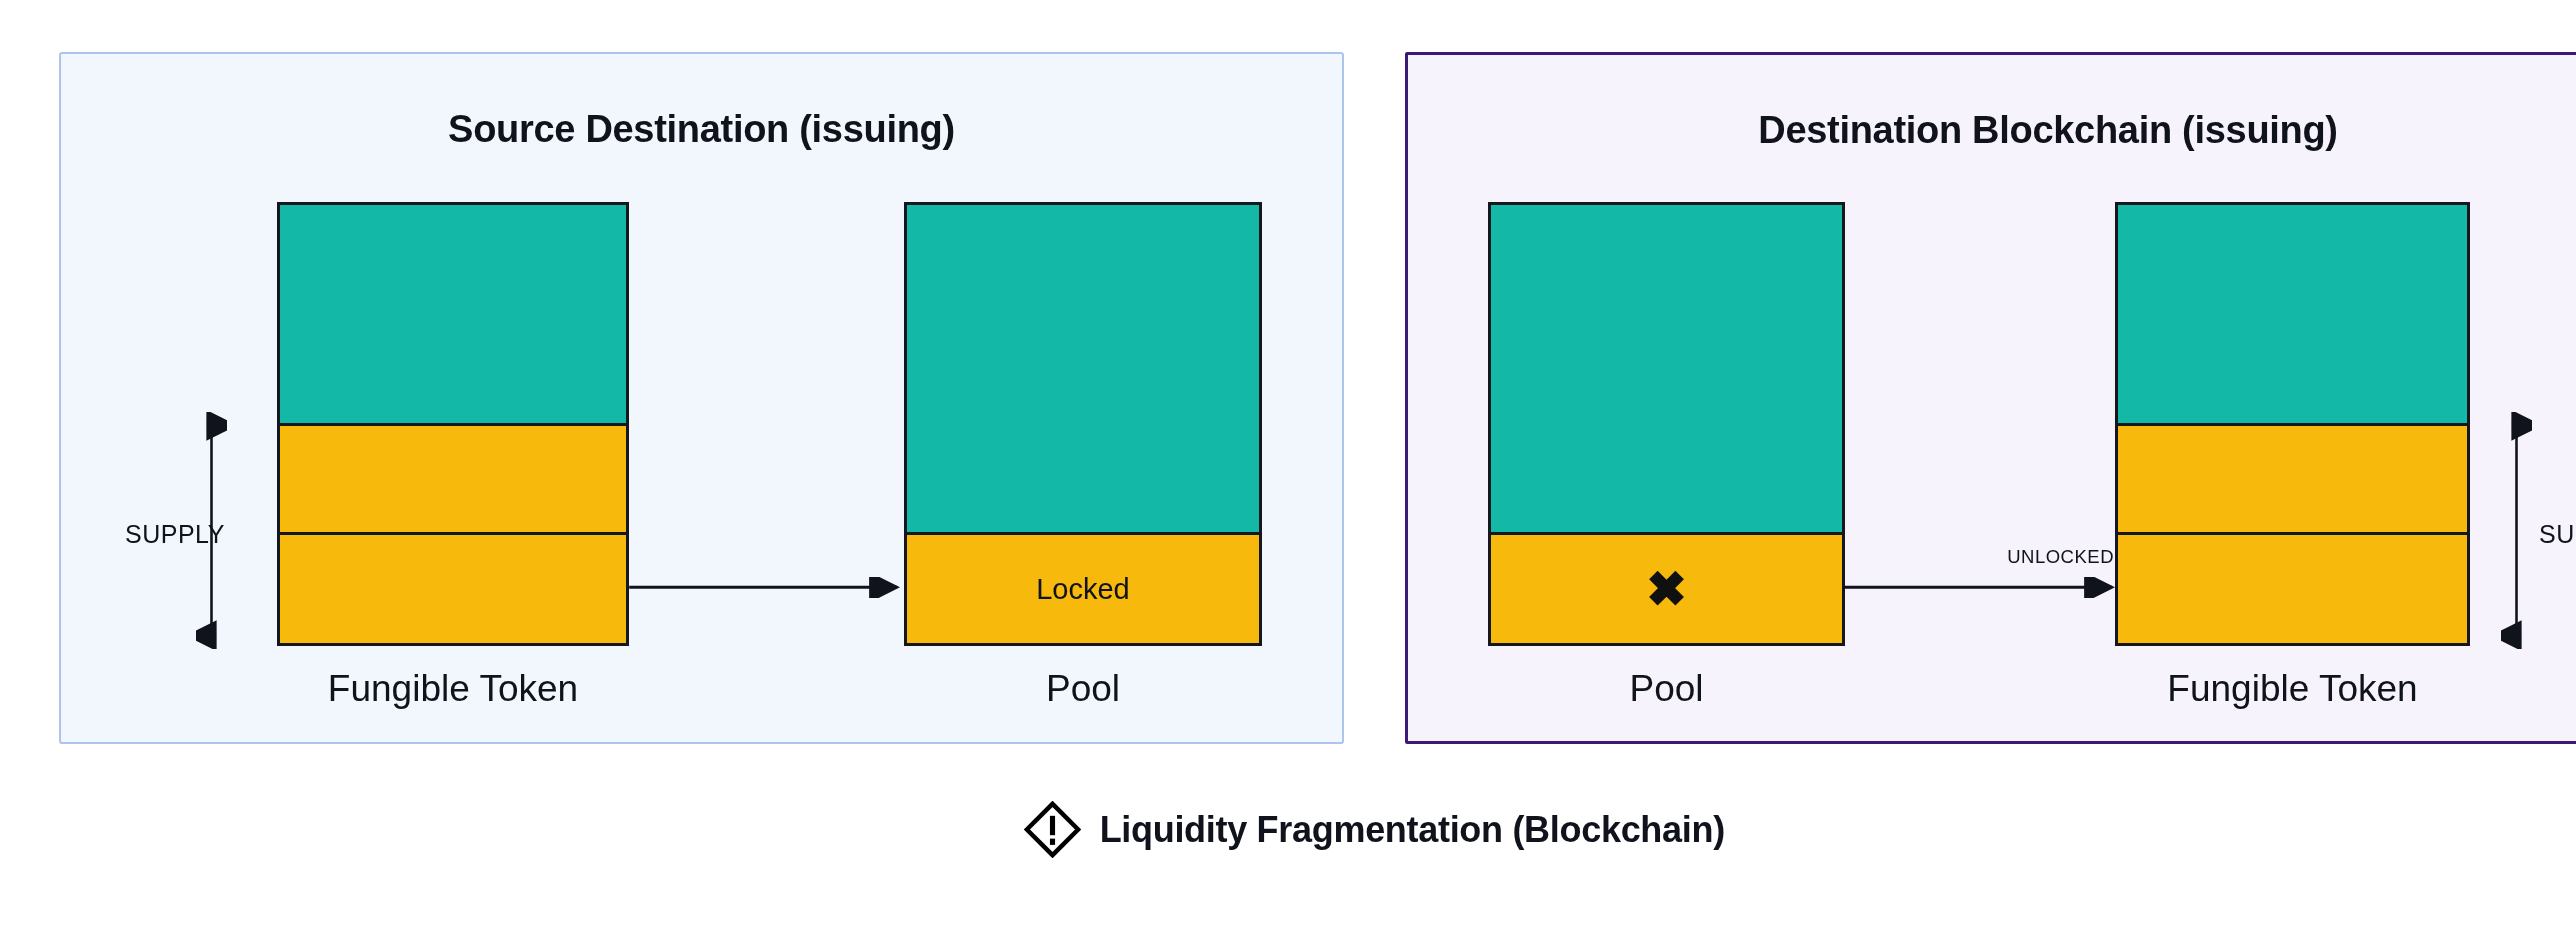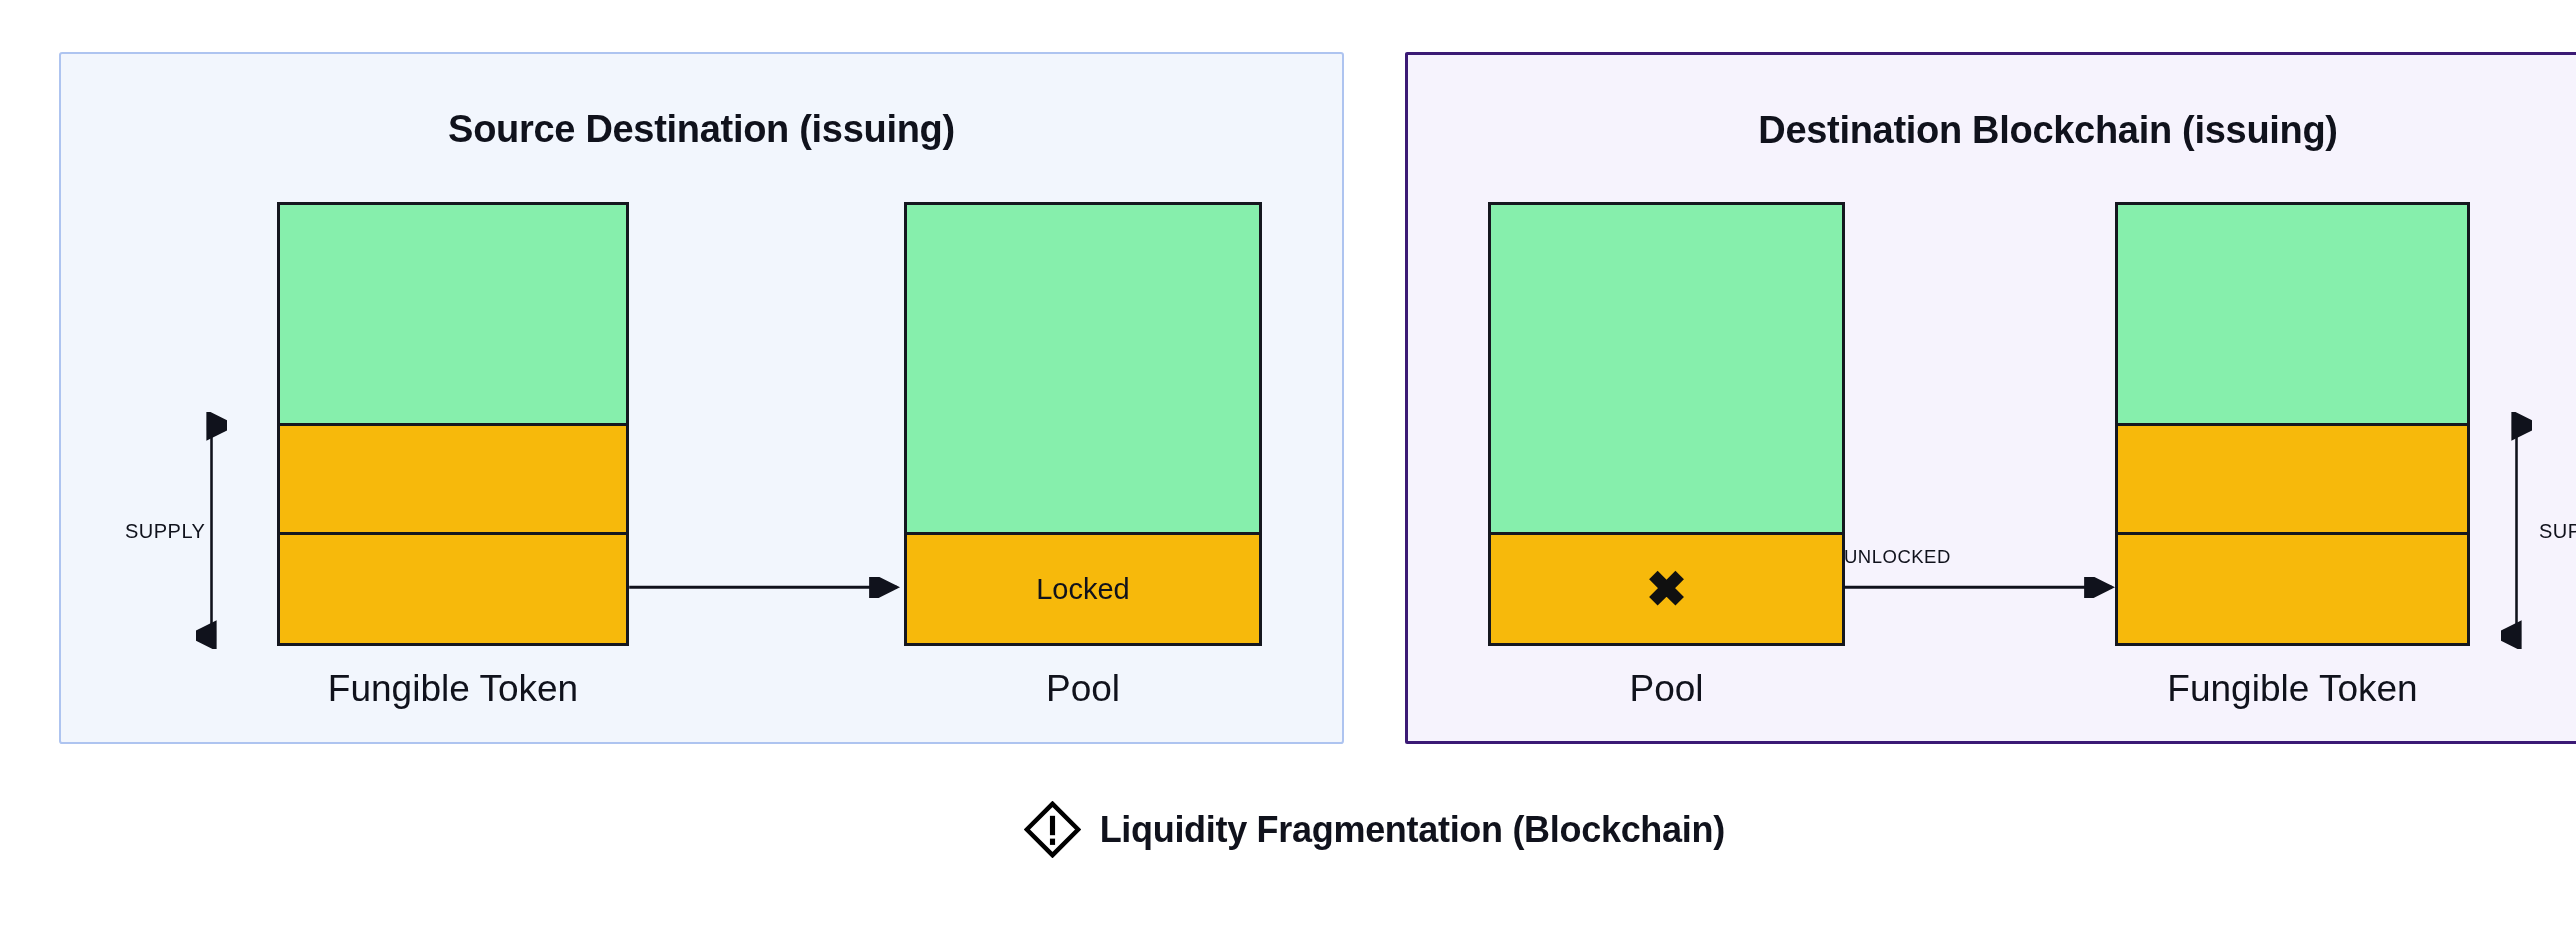--- a/index.html
+++ b/index.html
@@ -28,21 +28,21 @@
     text-align:center;
     font-size:38px;font-weight:700;color:#10121c;
     letter-spacing:-0.3px;
     white-space:nowrap;
   }
 
   
   .bar{
     position:absolute;
     box-sizing:border-box;
-    background:#86efac;
+    background:#14b8a6;
     border:3.1px solid #15171f;
     overflow:hidden;
   }
   .seg{
     position:absolute;left:0;right:0;
     background:#f7b90b;
     box-sizing:border-box;
     display:flex;align-items:center;justify-content:center;
   }
   .seg.top-rule{border-top:3.1px solid #15171f;}
@@ -59,30 +59,30 @@
     position:absolute;
     text-align:center;
     font-size:37px;font-weight:400;color:#10121c;
     white-space:nowrap;
   }
 
   
   .supply-arrow{position:absolute;}
   .supply-label{
     position:absolute;
-    font-size:20px;font-weight:400;color:#10121c;
+    font-size:25px;font-weight:400;color:#10121c;
     letter-spacing:0.5px;white-space:nowrap;
   }
 
   
   .flow{position:absolute;}
   .flow-label{
     position:absolute;
     font-size:18.5px;font-weight:400;color:#10121c;
-    letter-spacing:0.5px;white-space:nowrap;text-align:left;
+    letter-spacing:0.5px;white-space:nowrap;text-align:right;
   }
 
   
   #footer-note{
     position:absolute;left:0;right:0;top:801px;
     display:flex;align-items:center;justify-content:center;gap:18.5px;
   }
   #footer-note .warn-icon{flex:0 0 auto;width:57px;height:57px;display:block;}
   #footer-note .warn-text{
     font-size:36px;font-weight:700;color:#10121c;letter-spacing:-0.3px;

